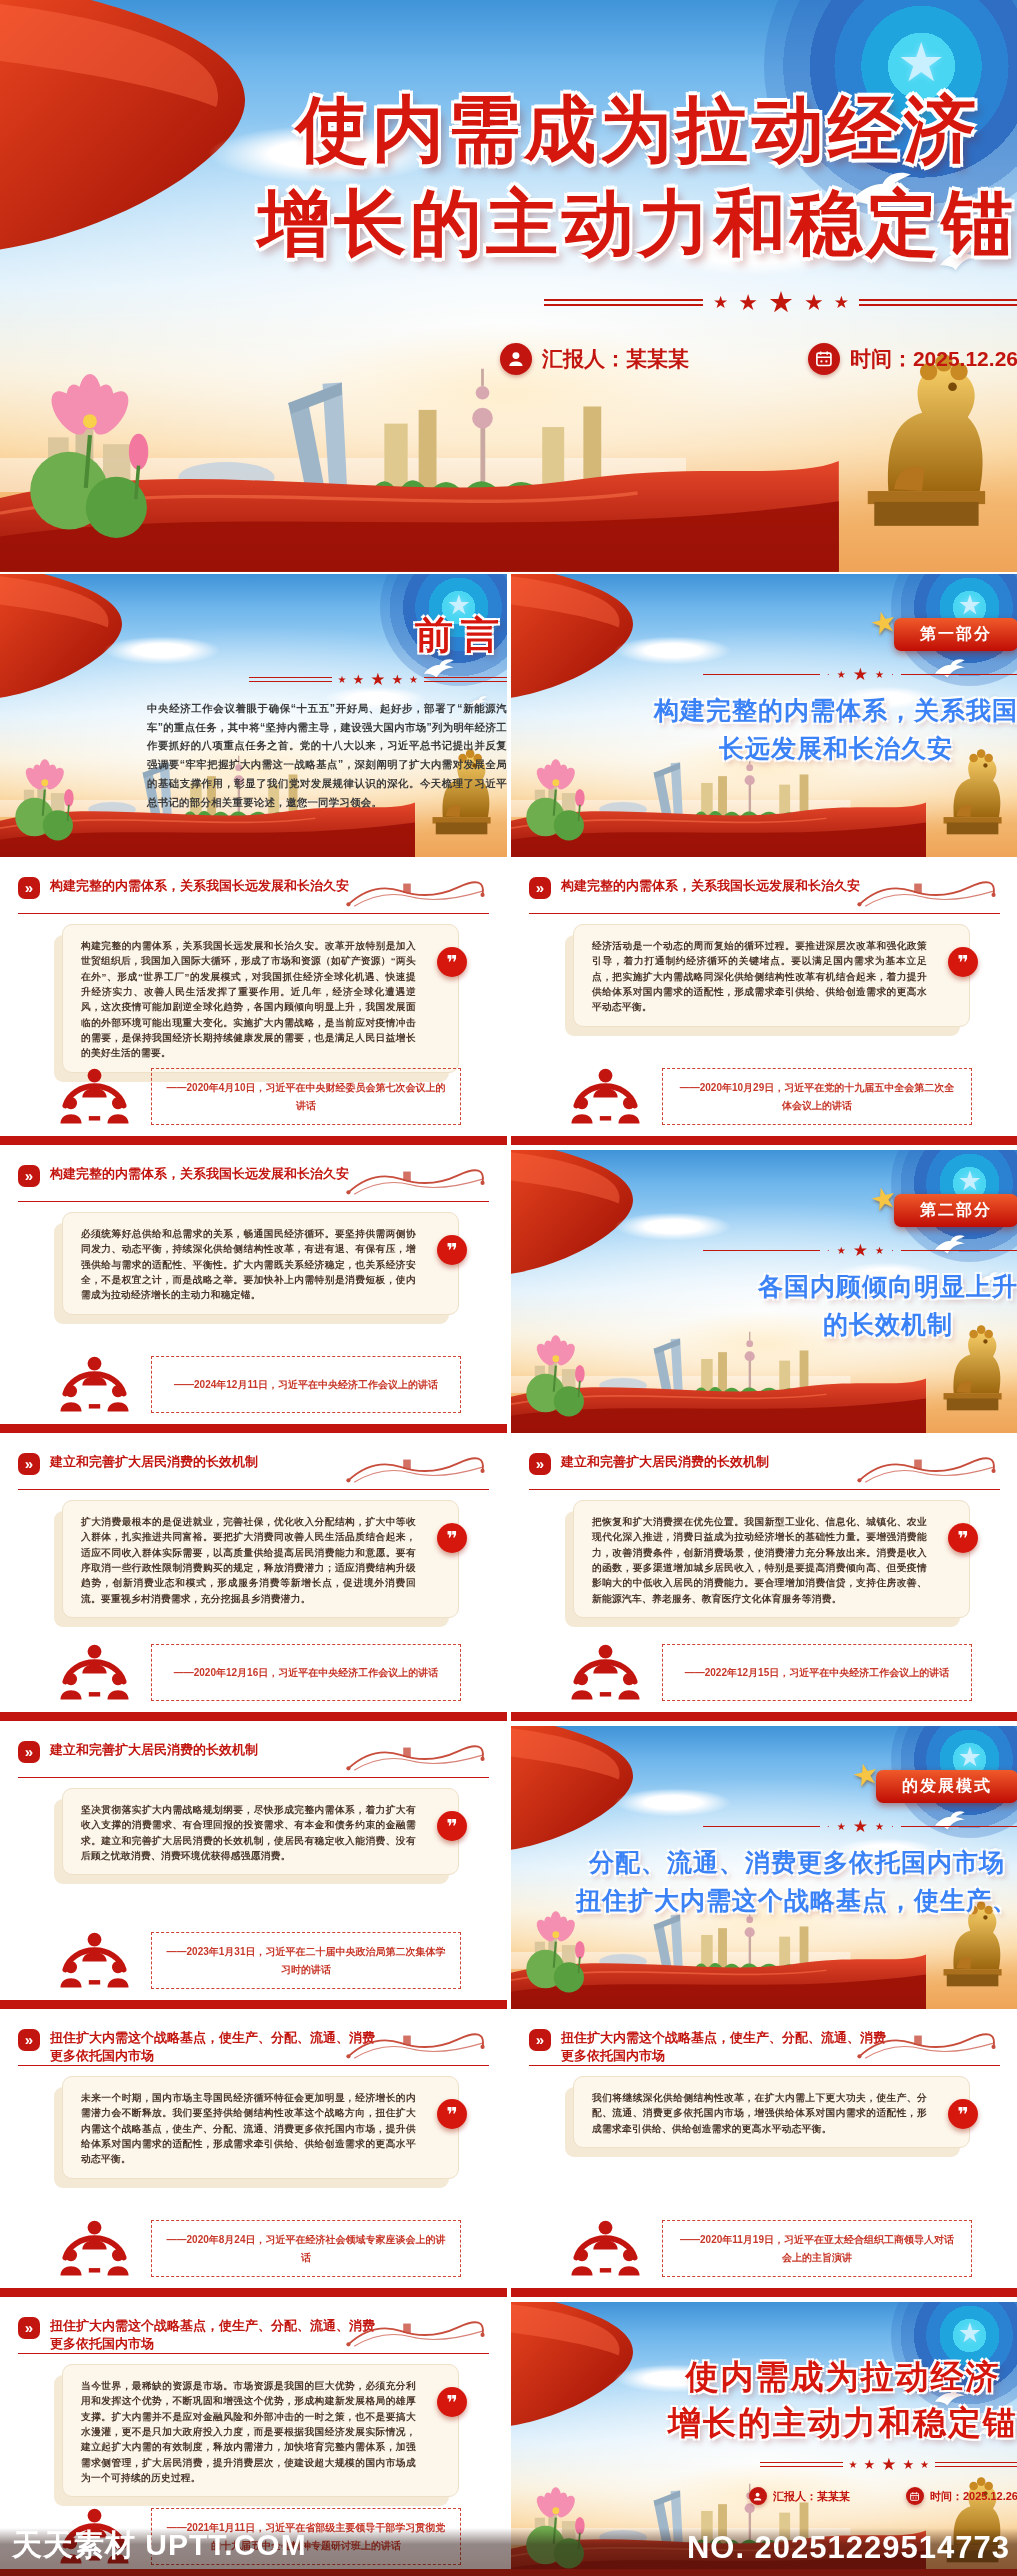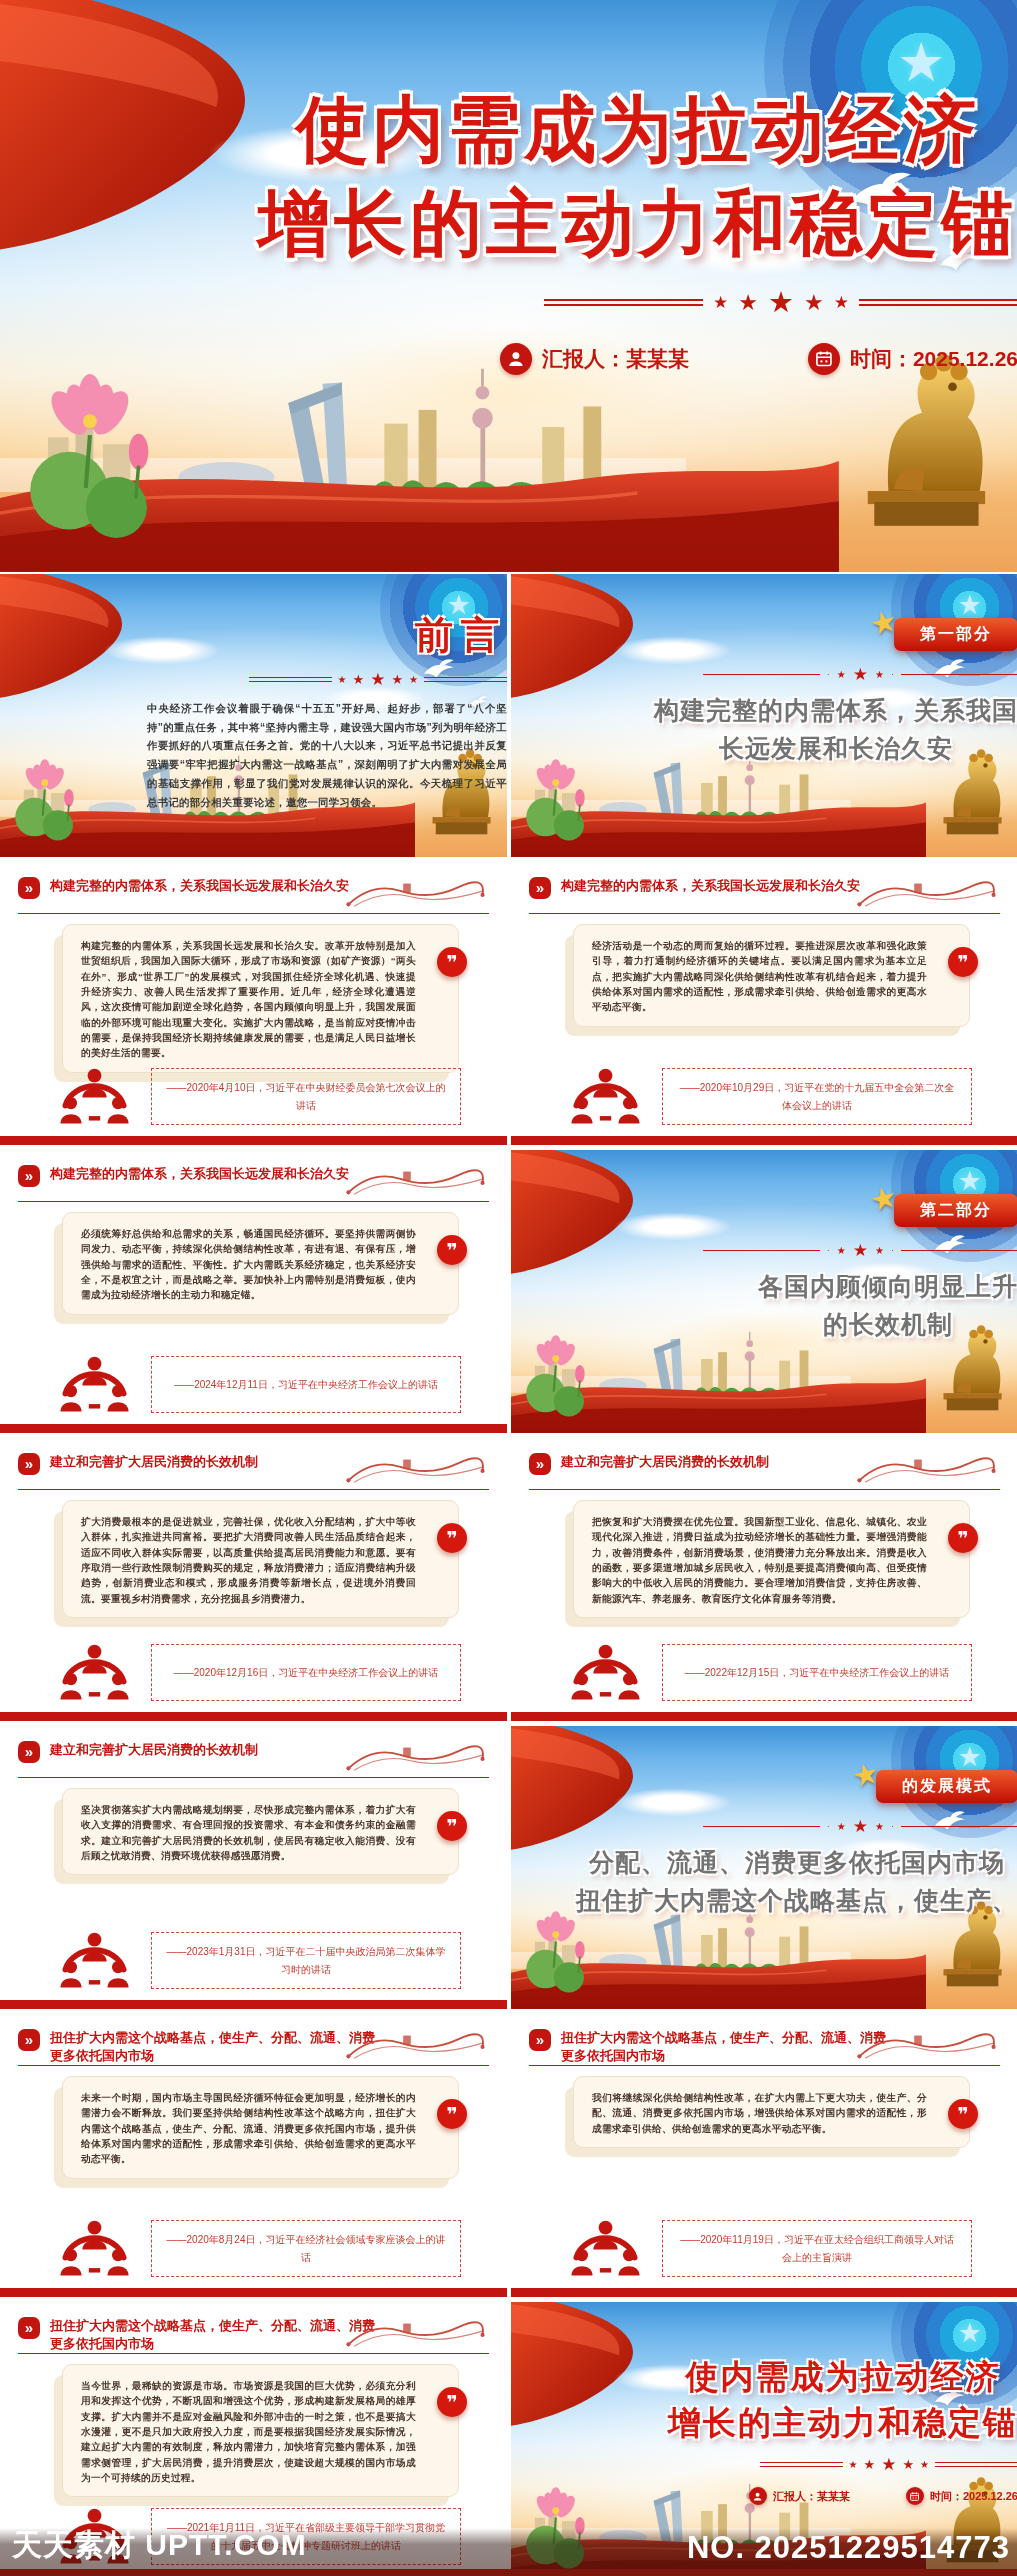--- a/index.html
+++ b/index.html
@@ -57,36 +57,36 @@
  text-shadow:-2px -2px 0 #fff,2px -2px 0 #fff,-2px 2px 0 #fff,2px 2px 0 #fff,3px 4px 6px rgba(130,10,0,.3);}
 .pre-body{margin-top:12px;width:71%;font-size:10.4px;line-height:1.8;color:#3a3a3a;font-weight:700;text-align:justify;letter-spacing:0.3px;}
 
 
 .badge-wrap{margin-top:44px;position:relative;}
 .badge{display:inline-block;background:linear-gradient(180deg,#f05a2a,#c00d05);color:#fff;font-weight:800;font-size:16px;letter-spacing:2px;padding:6px 26px;border-radius:7px;box-shadow:0 3px 7px rgba(150,20,0,.45);}
 .badge-star{position:absolute;left:-24px;top:-13px;color:#f6c544;font-size:30px;transform:rotate(-14deg);text-shadow:0 2px 3px rgba(120,60,0,.5);}
 .mini-stars{display:flex;align-items:center;gap:7px;margin-top:15px;color:#c1170c;}
 .mini-stars .mbar{width:117px;height:0;border-top:1.5px solid #c1170c;}
 .ms{font-size:9px;line-height:1;} .ms1{font-size:10px;line-height:1;} .ms2{font-size:17px;line-height:1;}
-.sec-title{margin-top:9px;color:#737373;font-weight:900;font-size:25px;line-height:1.5;letter-spacing:1px;text-align:center;
+.sec-title{margin-top:9px;color:#3b82f6;font-weight:900;font-size:25px;line-height:1.5;letter-spacing:1px;text-align:center;
  text-shadow:-2px -2px 0 rgba(255,255,255,.85),2px -2px 0 rgba(255,255,255,.85),-2px 2px 0 rgba(255,255,255,.85),2px 2px 0 rgba(255,255,255,.85),3px 4px 5px rgba(150,20,0,.25);}
 
 
 .cheader{position:absolute;top:12px;left:18px;right:18px;height:40px;}
 .cheader::after{content:"";position:absolute;left:0;right:0;bottom:0;height:1.5px;background:#c3150f;}
 .chev{position:absolute;left:0;top:3px;width:22px;height:22px;background:#c3150f;border-radius:7px;color:#fff;font-weight:900;font-size:15px;line-height:21px;text-align:center;}
 .ctitle{position:absolute;left:32px;top:3px;width:333px;color:#c3150f;font-weight:800;font-size:13px;line-height:1.4;}
 .wallart{position:absolute;right:0;top:2px;width:147px;height:34px;opacity:.9;}
 .qbox{position:absolute;left:62px;right:48px;top:62px;background:#fdf6ea;border:1px solid #efe0c8;border-radius:10px;padding:13px 42px 11px 18px;box-shadow:-9px 10px 0 -1px #f4e9d4;}
 .qbox p{font-size:9.7px;line-height:1.58;color:#4c382c;font-weight:700;text-align:justify;letter-spacing:0.3px;}
 .qbadge{position:absolute;right:-9px;top:22px;width:30px;height:30px;border-radius:50%;background:#d6170e;color:#fff;display:flex;align-items:center;justify-content:center;font-size:19px;font-weight:900;box-shadow:0 3px 5px rgba(150,20,0,.4);}
 .crow{position:absolute;left:48px;right:46px;bottom:20px;height:60px;}
 .micon{position:absolute;left:4px;bottom:0;width:85px;height:60px;}
 .cbox{position:absolute;left:103px;right:0;top:3px;bottom:0;border:1.6px dashed #cf4335;display:flex;align-items:center;justify-content:center;padding:4px 14px;}
-.cbox span{font-size:10px;font-weight:400;color:#c8382a;line-height:1.75;text-align:center;}
+.cbox span{font-size:10px;font-weight:700;color:#c8382a;line-height:1.75;text-align:center;}
 .cstrip{position:absolute;left:0;right:0;bottom:0;height:9px;background:#c3150f;}
 
 
 #footer{position:absolute;left:0;right:0;bottom:0;height:48px;z-index:60;display:flex;justify-content:space-between;align-items:flex-end;padding:0 8px 3px 12px;color:#fff;font-weight:700;
  background:linear-gradient(180deg,rgba(40,16,12,.0),rgba(40,16,12,.5) 40%,rgba(48,18,12,.55));border-bottom:7px solid #7c150b;}
 #wm{font-size:30px;letter-spacing:1px;} #serial{font-size:31px;letter-spacing:1px;margin-left:40px;}
 </style>
 </head>
 <body>
 
@@ -317,21 +317,21 @@
       <div class="pre-title">前言</div>
       <div class="star-row small">
         <span class="bar5"></span>
         <span class="st1">★</span>
           <span class="st2">★</span>
           <span class="st3">★</span>
           <span class="st2">★</span>
           <span class="st1">★</span>
         <span class="bar5"></span>
       </div>
-      <p class="pre-body">中央经济工作会议着眼于确保“十五五”开好局、起好步，部署了“八个坚持”的重点任务，其中将“坚持内需主导，建设强大国内市场”列为明年经济工作要抓好的八项重点任务之首。党的十八大以来，习近平总书记提出并反复强调要“牢牢把握扩大内需这一战略基点”，深刻阐明了扩大内需对发展全局的基础支撑作用，彰显了我们党对发展规律认识的深化。今天梳理了习近平总书记的部分相关重要论述，邀您一同学习领会。</p>
+      <p class="pre-body">中央经济工作会议着眼于确保“十五五”开好局、起好步，部署了“新能源汽车”的重点任务，其中将“坚持内需主导，建设强大国内市场”列为明年经济工作要抓好的八项重点任务之首。党的十八大以来，习近平总书记提出并反复强调要“牢牢把握扩大内需这一战略基点”，深刻阐明了扩大内需对发展全局的基础支撑作用，彰显了我们党对发展规律认识的深化。今天梳理了习近平总书记的部分相关重要论述，邀您一同学习领会。</p>
     </div>
   </div>
 
   <div class="slide scene sm">
   <div class="sky"></div>
   <div class="glow"></div>
   <div class="emblem">
         <span class="estar">★</span>
       </div>
   <svg class="ribbon" viewBox="0 0 100 200" preserveAspectRatio="none">

